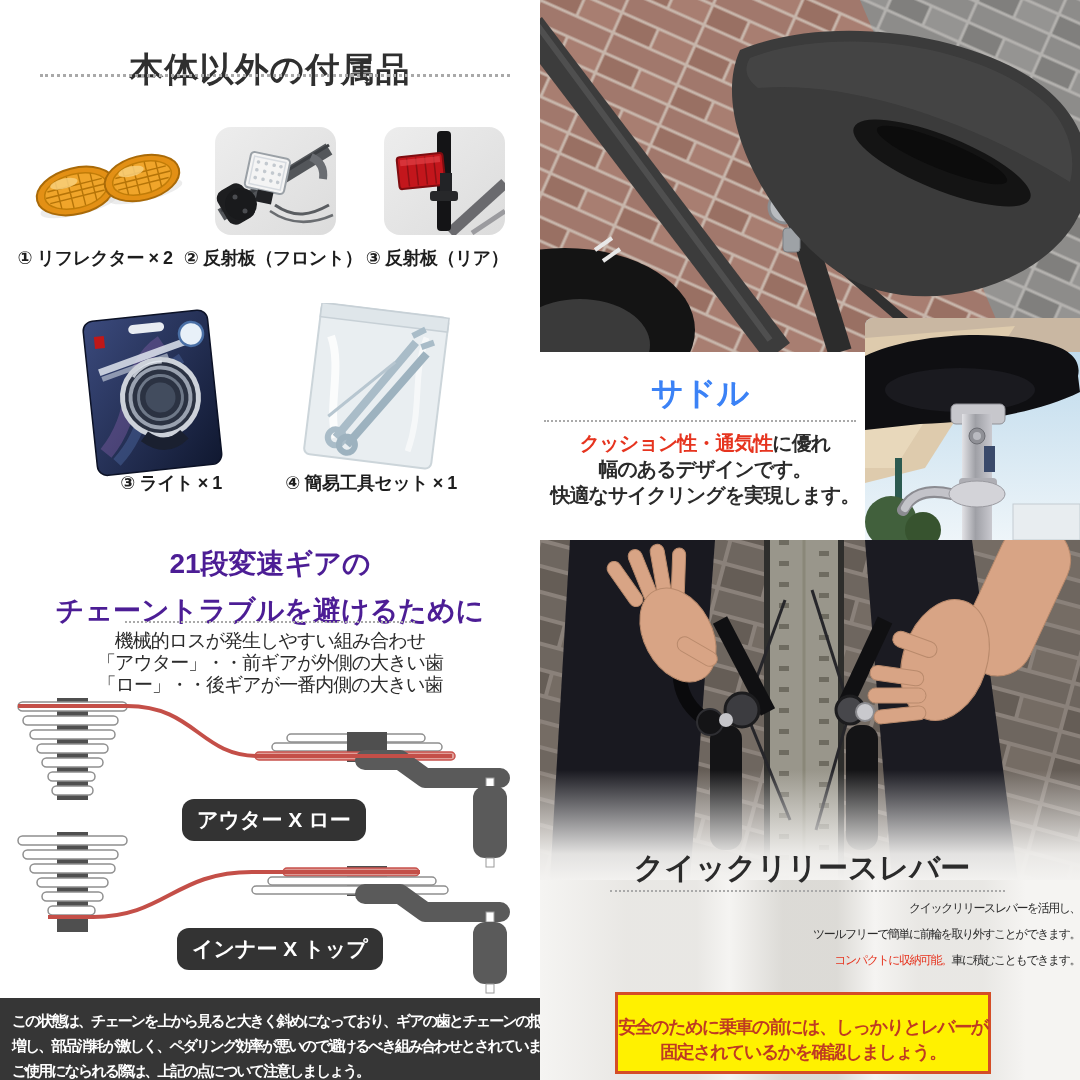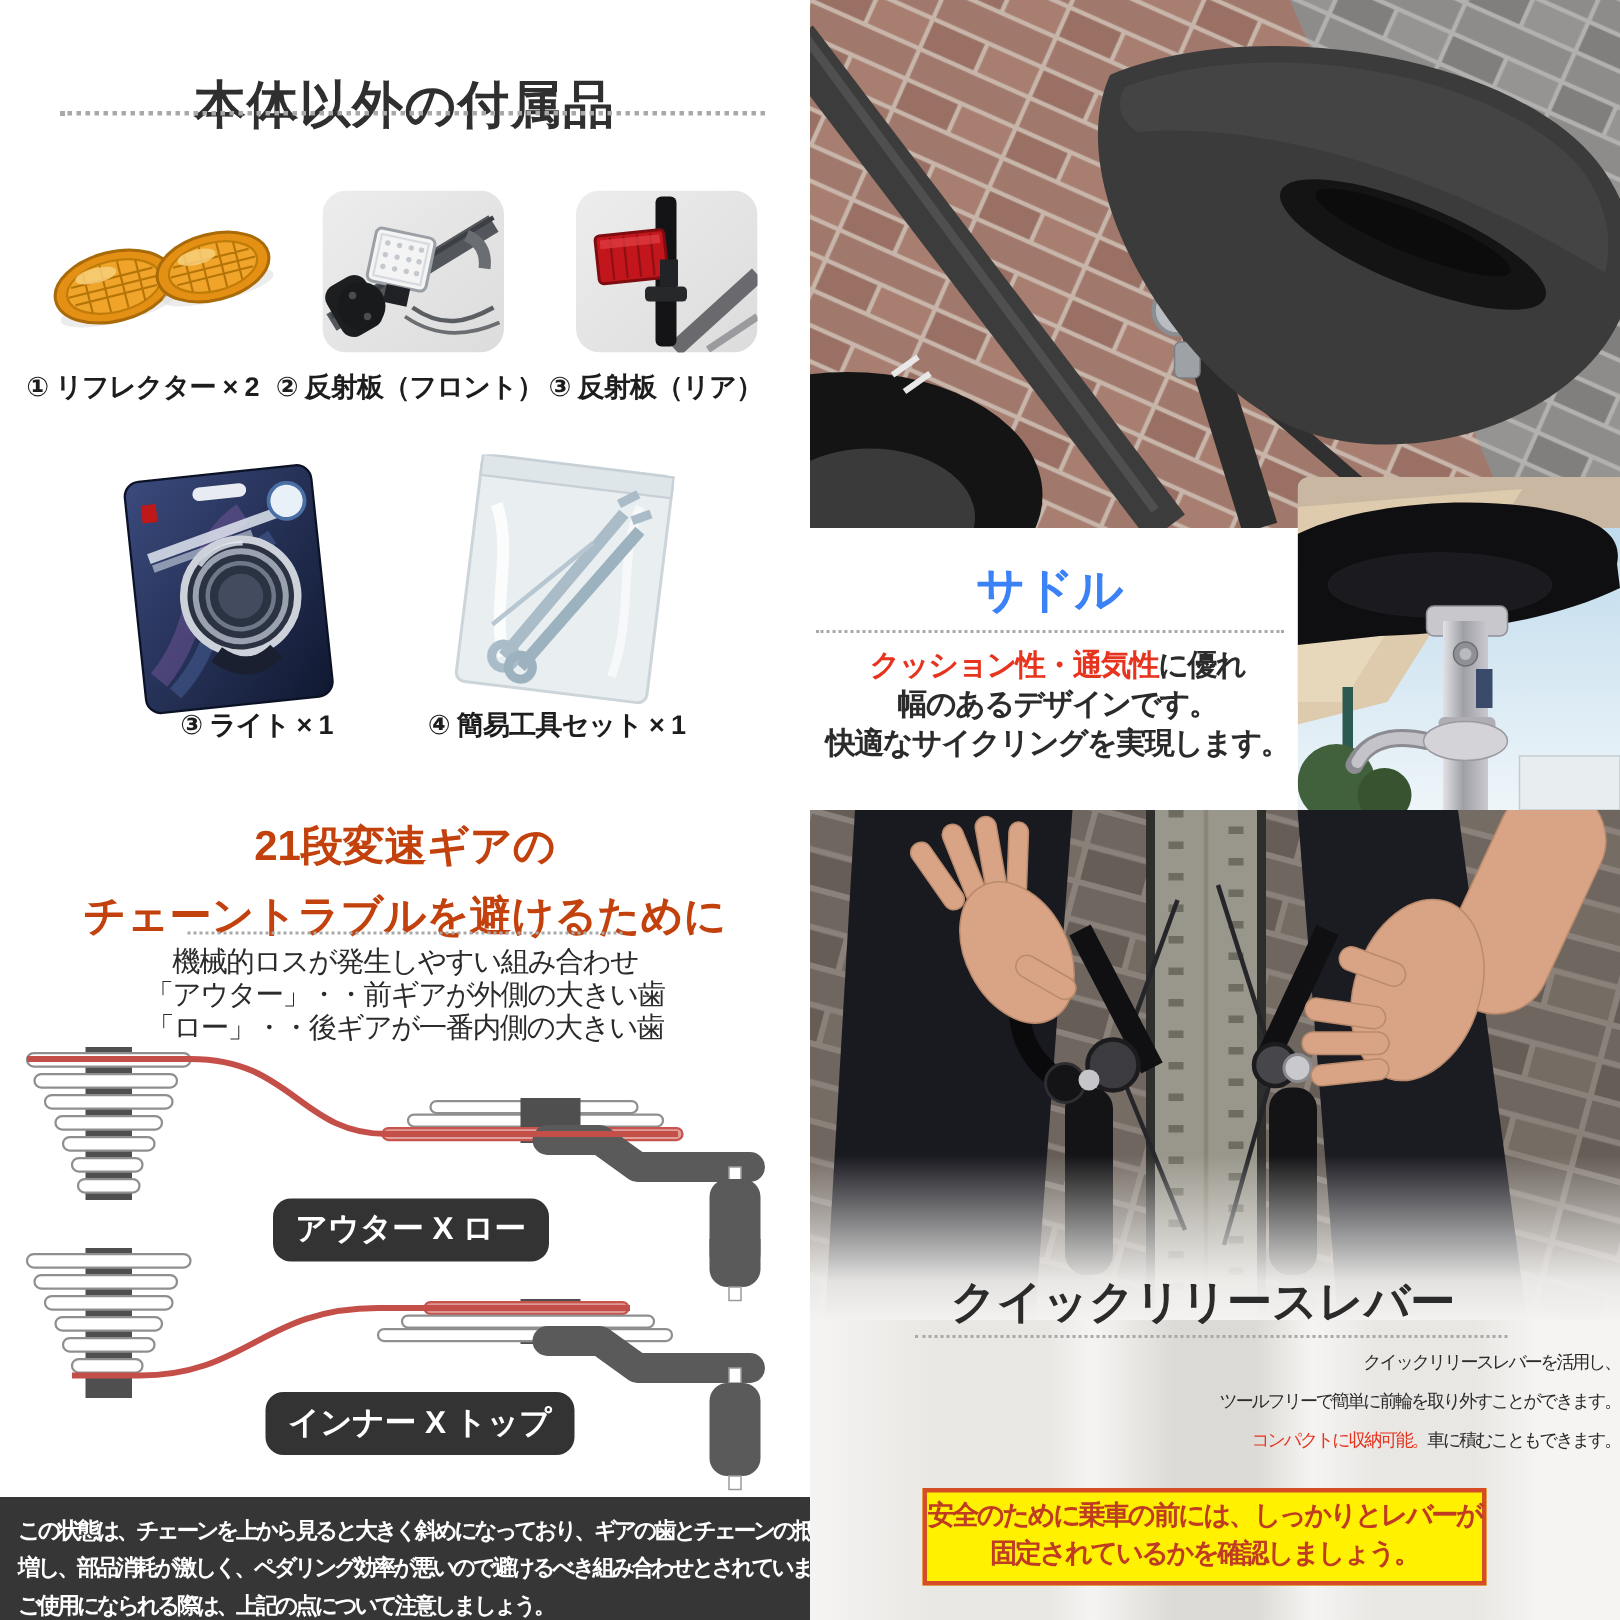--- a/index.html
+++ b/index.html
@@ -6,42 +6,42 @@
   .jp{font-family:"Liberation Sans","DejaVu Sans",sans-serif;}
   .canvas{position:relative;width:1080px;height:1080px;overflow:hidden;background:#fff;}
   .abs{position:absolute;}
   
   .left-col{position:absolute;left:0;top:0;width:540px;height:1080px;background:#fff;}
   .acc-title{top:24px;left:0;width:540px;text-align:center;font-size:34px;font-weight:bold;color:#2f2f2f;letter-spacing:1px;}
   .dotted{border-top:3px dotted #a9a9a9;height:0;}
   .dotted-thin{border-top:2px dotted #a9a9a9;height:0;}
   .dotted1{top:74px;left:40px;width:470px;}
   .acc-label{font-size:18px;font-weight:700;color:#1d1d1d;white-space:nowrap;transform:translateX(-50%);letter-spacing:-0.5px;}
-  .gear-title{left:0;width:540px;text-align:center;font-size:28px;font-weight:bold;color:#c2410c;}
+  .gear-title{left:0;width:540px;text-align:center;font-size:28px;font-weight:bold;color:#4c1d95;}
   .dotted2{top:621px;left:125px;width:290px;}
   .gear-desc{left:0;width:540px;text-align:center;font-size:19px;font-weight:400;color:#2b2b2b;letter-spacing:-1px;}
   .pill{background:#333;color:#fff;border-radius:12px;height:42px;line-height:42px;padding:0 15px;font-size:21px;font-weight:700;letter-spacing:0;white-space:nowrap;}
   .foot-note{left:0;top:998px;width:540px;height:82px;background:#363636;box-sizing:border-box;padding:10px 12px 0 12px;}
   .foot-line{color:#fff;font-size:15px;font-weight:700;line-height:25px;letter-spacing:-2px;white-space:nowrap;}
   
   .right-col{position:absolute;left:540px;top:0;width:540px;height:1080px;background:#fff;}
   .saddle-band{top:352px;left:0;width:540px;height:188px;background:#fff;}
   .saddle-title{top:372px;left:0;width:320px;text-align:center;font-size:32px;font-weight:bold;color:#3b82f6;}
   .saddle-dotted{top:420px;left:4px;width:312px;}
   .s-line{left:0;width:330px;text-align:center;font-size:20px;font-weight:700;color:#2b2b2b;letter-spacing:-1px;white-space:nowrap;}
   .red{color:#e6341f;}
   .inset{left:325px;top:318px;width:215px;height:222px;border-radius:8px 0 0 0;overflow:hidden;}
   .qr-zone{top:540px;left:0;width:540px;height:540px;}
   .qr-fade{top:230px;left:0;width:540px;height:112px;background:linear-gradient(to bottom,rgba(244,243,241,0),rgba(244,243,241,.92) 75%,#f4f3f1);}
   .qr-bg{top:340px;left:0;width:540px;height:200px;background:
       linear-gradient(90deg,rgba(183,180,172,0) 0%,rgba(183,180,172,.20) 16% 29%,rgba(183,180,172,0) 35%,rgba(168,165,156,.32) 45% 55%,rgba(183,180,172,0) 62%,rgba(183,180,172,.20) 70% 82%,rgba(183,180,172,0) 90%),#f5f4f2;}
   .qr-title{top:308px;left:0;width:524px;text-align:center;font-size:30px;font-weight:bold;color:#2b2b2b;}
   .qr-dotted{top:350px;left:70px;width:395px;}
   .q-line{left:0;width:540px;text-align:right;font-size:12px;font-weight:400;color:#2b2b2b;letter-spacing:-1.5px;white-space:nowrap;}
-  .warning{top:452px;left:75px;width:370px;height:56px;background:#fff100;border:3px solid #d44d26;box-sizing:content-box;text-align:center;padding-top:3px;}
+  .warning{top:452px;left:75px;width:370px;height:56px;background:#fff100;border:3px solid #d44d26;box-sizing:content-box;text-align:center;padding-top:20px;}
   .w-line{font-size:18px;font-weight:700;color:#bf3b22;line-height:25px;letter-spacing:-1.5px;white-space:nowrap;}
 </style>
 </head>
 <body>
 
 <div class="canvas jp">
 
   <section class="left-col">
 
     <h1 class="abs acc-title">本体以外の付属品</h1>

